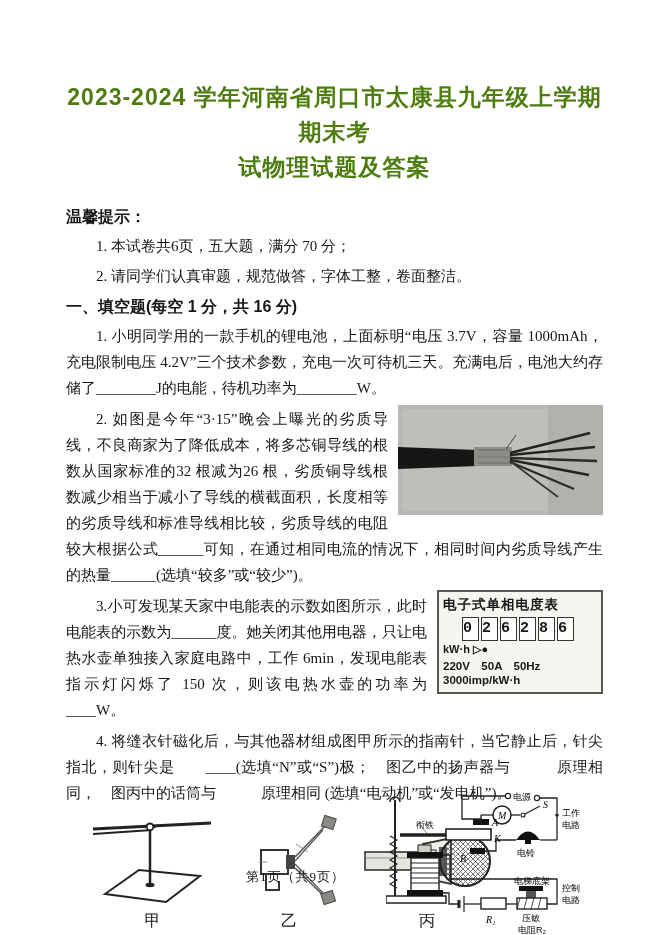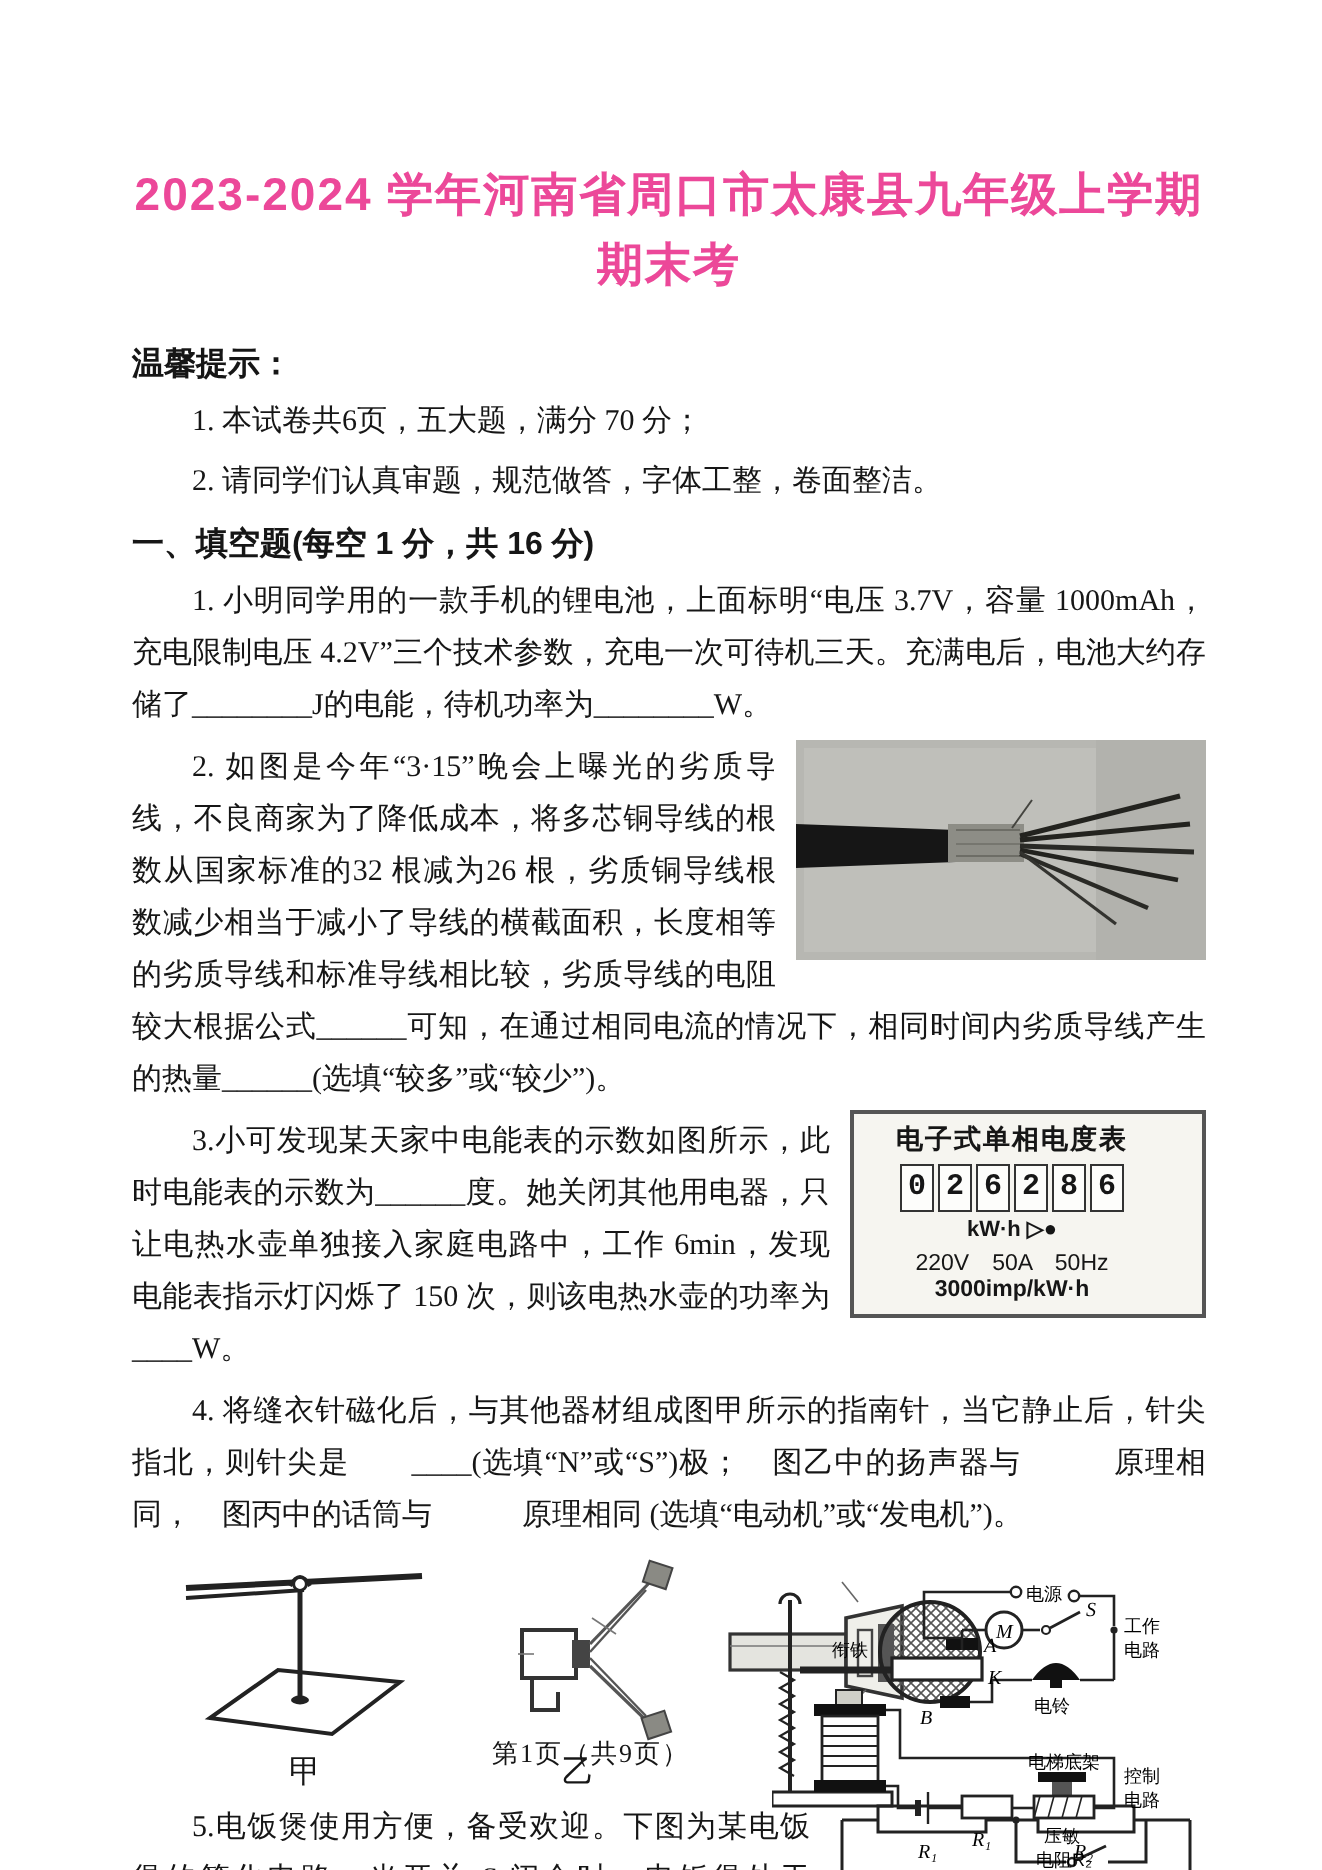--- a/index.html
+++ b/index.html
@@ -1,35 +1,35 @@
 <!DOCTYPE html>
 <html><head>
 <meta charset="utf-8">
 <style>
   html,body{margin:0;padding:0;background:#fff;}
   .page{width:661px;height:935px;position:relative;overflow:hidden;background:#ffffff;
         font-family:"Liberation Serif",serif;font-size:15px;color:#161616;}
   .content{padding:80px 58px 0 66px;}
-  .title{color:#ec4899;font-weight:bold;font-size:23px;line-height:35px;text-align:center;
+  .title{color:#4d7c0f;font-weight:bold;font-size:23px;line-height:35px;text-align:center;
          font-family:"Liberation Sans",sans-serif;letter-spacing:1px;margin:0;}
   .notice-h{font-weight:bold;font-family:"Liberation Sans",sans-serif;font-size:16px;margin-top:22px;}
   .notice-item{margin-top:7px;text-indent:2em;line-height:23px;}
   .sec-h{font-weight:bold;font-family:"Liberation Sans",sans-serif;font-size:16px;margin-top:9px;}
   p.q{margin:5px 0 0 0;line-height:26px;text-align:justify;text-indent:2em;}
   .fl-r{float:right;}
   .wire-photo{margin:4px 0 4px 10px;}
   
-  .meter{width:150px;border:2px solid #555;background:#f6f5f0;padding:5px 20px 6px 4px;
-         margin:2px 0 4px 10px;text-align:center;font-family:"Liberation Sans",sans-serif;}
+  .meter{width:150px;border:2px solid #555;background:#f6f5f0;padding:5px 8px 6px 4px;
+         margin:2px 0 4px 10px;text-align:left;font-family:"Liberation Sans",sans-serif;}
   .meter-title{font-size:13.5px;font-weight:bold;letter-spacing:1px;line-height:16px;}
   .meter-digits{display:flex;justify-content:center;gap:2px;margin-top:4px;}
   .digit{width:15px;height:22px;border:1.5px solid #333;background:#fdfdfb;font-size:15px;
          font-weight:bold;line-height:22px;font-family:"Liberation Mono",monospace;}
   .meter-unit{font-size:11px;margin-top:2px;font-weight:bold;}
-  .meter-specs{font-size:11.5px;margin-top:3px;font-weight:normal;}
+  .meter-specs{font-size:11.5px;margin-top:3px;font-weight:bold;}
   .meter-imp{font-size:11.5px;font-weight:bold;}
   
   .figrow{display:flex;align-items:flex-end;margin:8px 0 0 24px;gap:18px;}
   .figbox{text-align:center;}
   .figlabel{font-size:16px;margin-top:2px;line-height:18px;}
   
   .circuit5{margin:2px 0 2px 8px;}
   
   .diagram6{position:absolute;left:386px;top:786px;}
   .footer{position:absolute;top:868px;left:246px;font-size:13px;letter-spacing:1px;}
@@ -38,20 +38,21 @@
   svg .it{font-style:italic;font-size:10px;}
 </style>
 </head>
 <body>
 
 <div class="page">
   <div class="content">
 
     <div class="title">
       <div>2023-2024 学年河南省周口市太康县九年级上学期期末考</div>
+      <div>试物理试题及答案</div>
     </div>
 
     <div class="notice-h">温馨提示：</div>
     <div class="notice-item">1. 本试卷共6页，五大题，满分 70 分；</div>
     <div class="notice-item">2. 请同学们认真审题，规范做答，字体工整，卷面整洁。</div>
 
     <div class="sec-h">一、填空题(每空 1 分，共 16 分)</div>
 
     <p class="q">1. 小明同学用的一款手机的锂电池，上面标明“电压 3.7V，容量 1000mAh，充电限制电压 4.2V”三个技术参数，充电一次可待机三天。充满电后，电池大约存储了________J的电能，待机功率为________W。</p>
 

